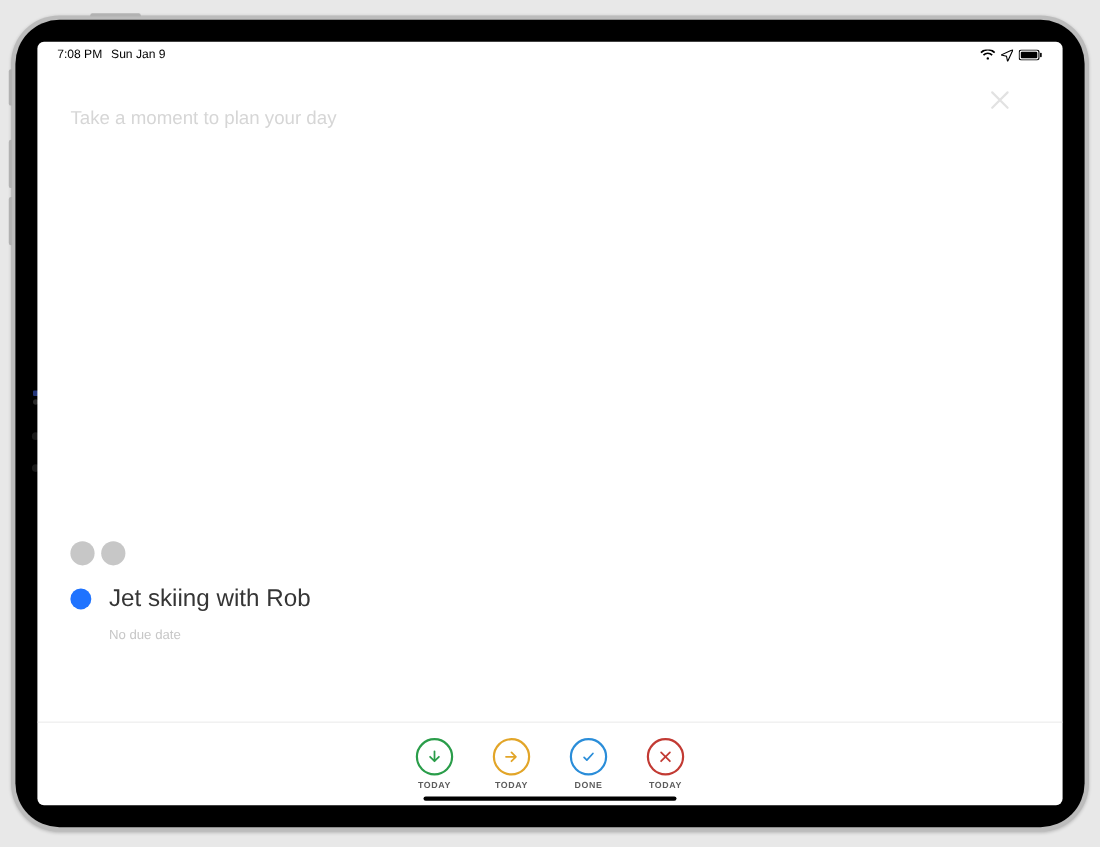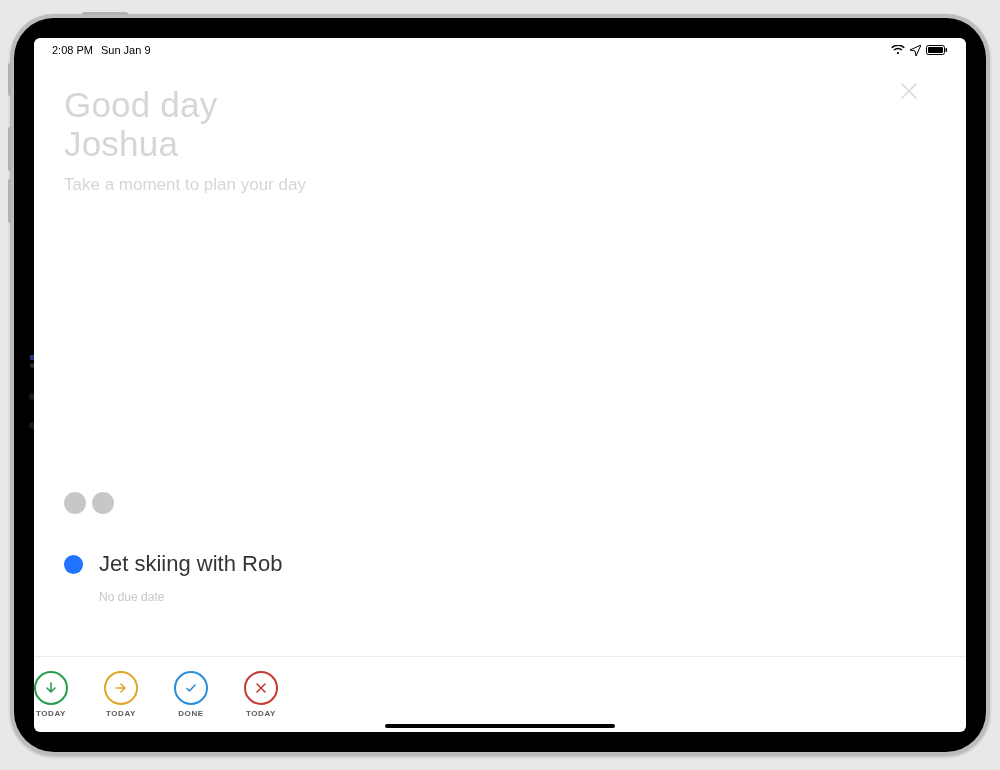--- a/index.html
+++ b/index.html
@@ -107,21 +107,21 @@
     width: 22px;
     height: 22px;
     border-radius: 50%;
     background: #c7c7c7;
   }
 
   .task {
     position: absolute;
     left: 30px;
     right: 30px;
-    top: 490px;
+    top: 470px;
     display: flex;
     align-items: flex-start;
     gap: 16px;
   }
   .task .bullet {
     width: 19px;
     height: 19px;
     border-radius: 50%;
     background: #1f73ff;
     margin-top: 3px;
@@ -146,20 +146,21 @@
     bottom: 75px;
     height: 1px;
     background: #ececec;
   }
 
   .actions {
     position: absolute;
     left: 0; right: 0;
     bottom: 14px;
     display: flex;
+    justify-content: center;
     gap: 36px;
   }
   .action {
     display: flex;
     flex-direction: column;
     align-items: center;
     gap: 4px;
     cursor: pointer;
   }
   .action .circ {
@@ -205,21 +206,21 @@
   <div class="device-inner">
     <div class="camera-dot"></div>
     <div class="camera-dot2"></div>
     <div class="camera-dot3"></div>
     <div class="camera-dot4"></div>
 
     <div class="screen">
 
       <div class="status-bar">
         <div class="status-left">
-          <span>2:08 PM</span>
+          <span>7:08 PM</span>
           <span>Sun Jan 9</span>
         </div>
         <div class="status-right">
           <span>
             <svg width="14" height="10" viewBox="0 0 14 10">
                 <path d="M7 9.2a1.1 1.1 0 100-2.2 1.1 1.1 0 000 2.2zM3.6 5.6a4.8 4.8 0 016.8 0l1.1-1.1a6.4 6.4 0 00-9 0l1.1 1.1zM1.3 3.3a8 8 0 0111.4 0l1.1-1.1a9.6 9.6 0 00-13.6 0l1.1 1.1z" fill="#000"></path>
               </svg>
           </span>
           <span>
             <svg width="11" height="11" viewBox="0 0 11 11">
@@ -236,24 +237,20 @@
         </div>
       </div>
 
       <div class="close-btn">
         <svg width="22" height="22" viewBox="0 0 22 22">
             <path d="M4 4l14 14M18 4L4 18" stroke="currentColor" stroke-width="2" stroke-linecap="round"></path>
           </svg>
       </div>
 
       <div class="content">
-        <div class="greeting">
-          <div>Good day</div>
-          <div>Joshua</div>
-        </div>
         <div class="subline">
           <div>Take a moment to plan your day</div>
         </div>
 
         <div class="dots">
           <div class="dot"></div>
           <div class="dot"></div>
         </div>
 
         <div class="task">

